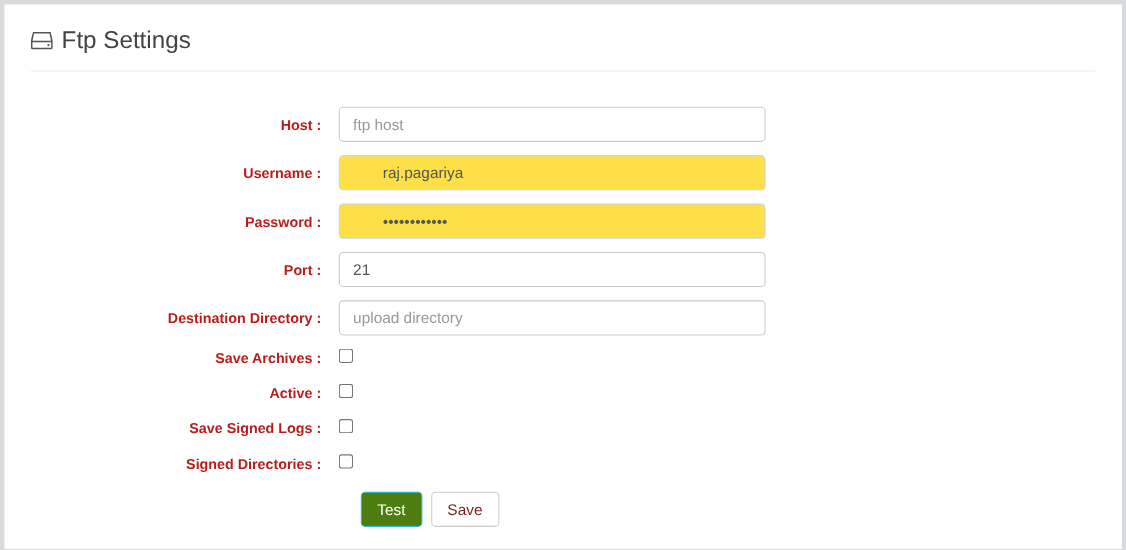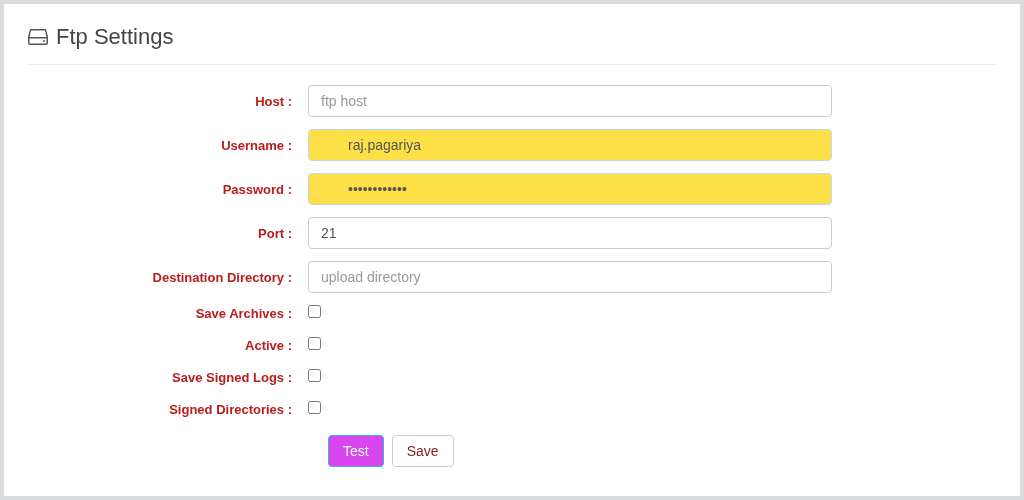--- a/index.html
+++ b/index.html
@@ -19,21 +19,21 @@
       width: 100%;
       min-height: 492px;
       padding: 20px 24px;
     }
     .header {
       display: flex;
       align-items: center;
       gap: 8px;
       padding-bottom: 14px;
       border-bottom: 1px solid #eee;
-      margin-bottom: 20px;
+      margin-bottom: 32px;
     }
     .header h1 {
       font-size: 22px;
       font-weight: 400;
       color: #444;
     }
     .form-row {
       display: flex;
       align-items: center;
       margin-bottom: 12px;
@@ -43,21 +43,21 @@
     }
     .form-label {
       width: 280px;
       text-align: right;
       padding-right: 16px;
       font-weight: 700;
       font-size: 13px;
       color: #b91c1c;
     }
     .form-control {
-      width: 524px;
+      width: 388px;
     }
     .form-control input[type="text"],
     .form-control input[type="password"] {
       width: 100%;
       padding: 7px 12px;
       font-size: 14px;
       border: 1px solid #ccc;
       border-radius: 4px;
       color: #555;
       background: #fff;
@@ -84,21 +84,21 @@
       margin-top: 18px;
     }
     .btn {
       padding: 7px 14px;
       font-size: 14px;
       border-radius: 4px;
       cursor: pointer;
       border: 1px solid transparent;
     }
     .btn-primary {
-      background: #d946ef;
+      background: #4d7c0f;
       border-color: #2ab4de;
       color: #fff;
     }
     .btn-default {
       background: #fff;
       border-color: #ccc;
       color: #7f1d1d;
     }
     .hdd-icon {
       flex-shrink: 0;

